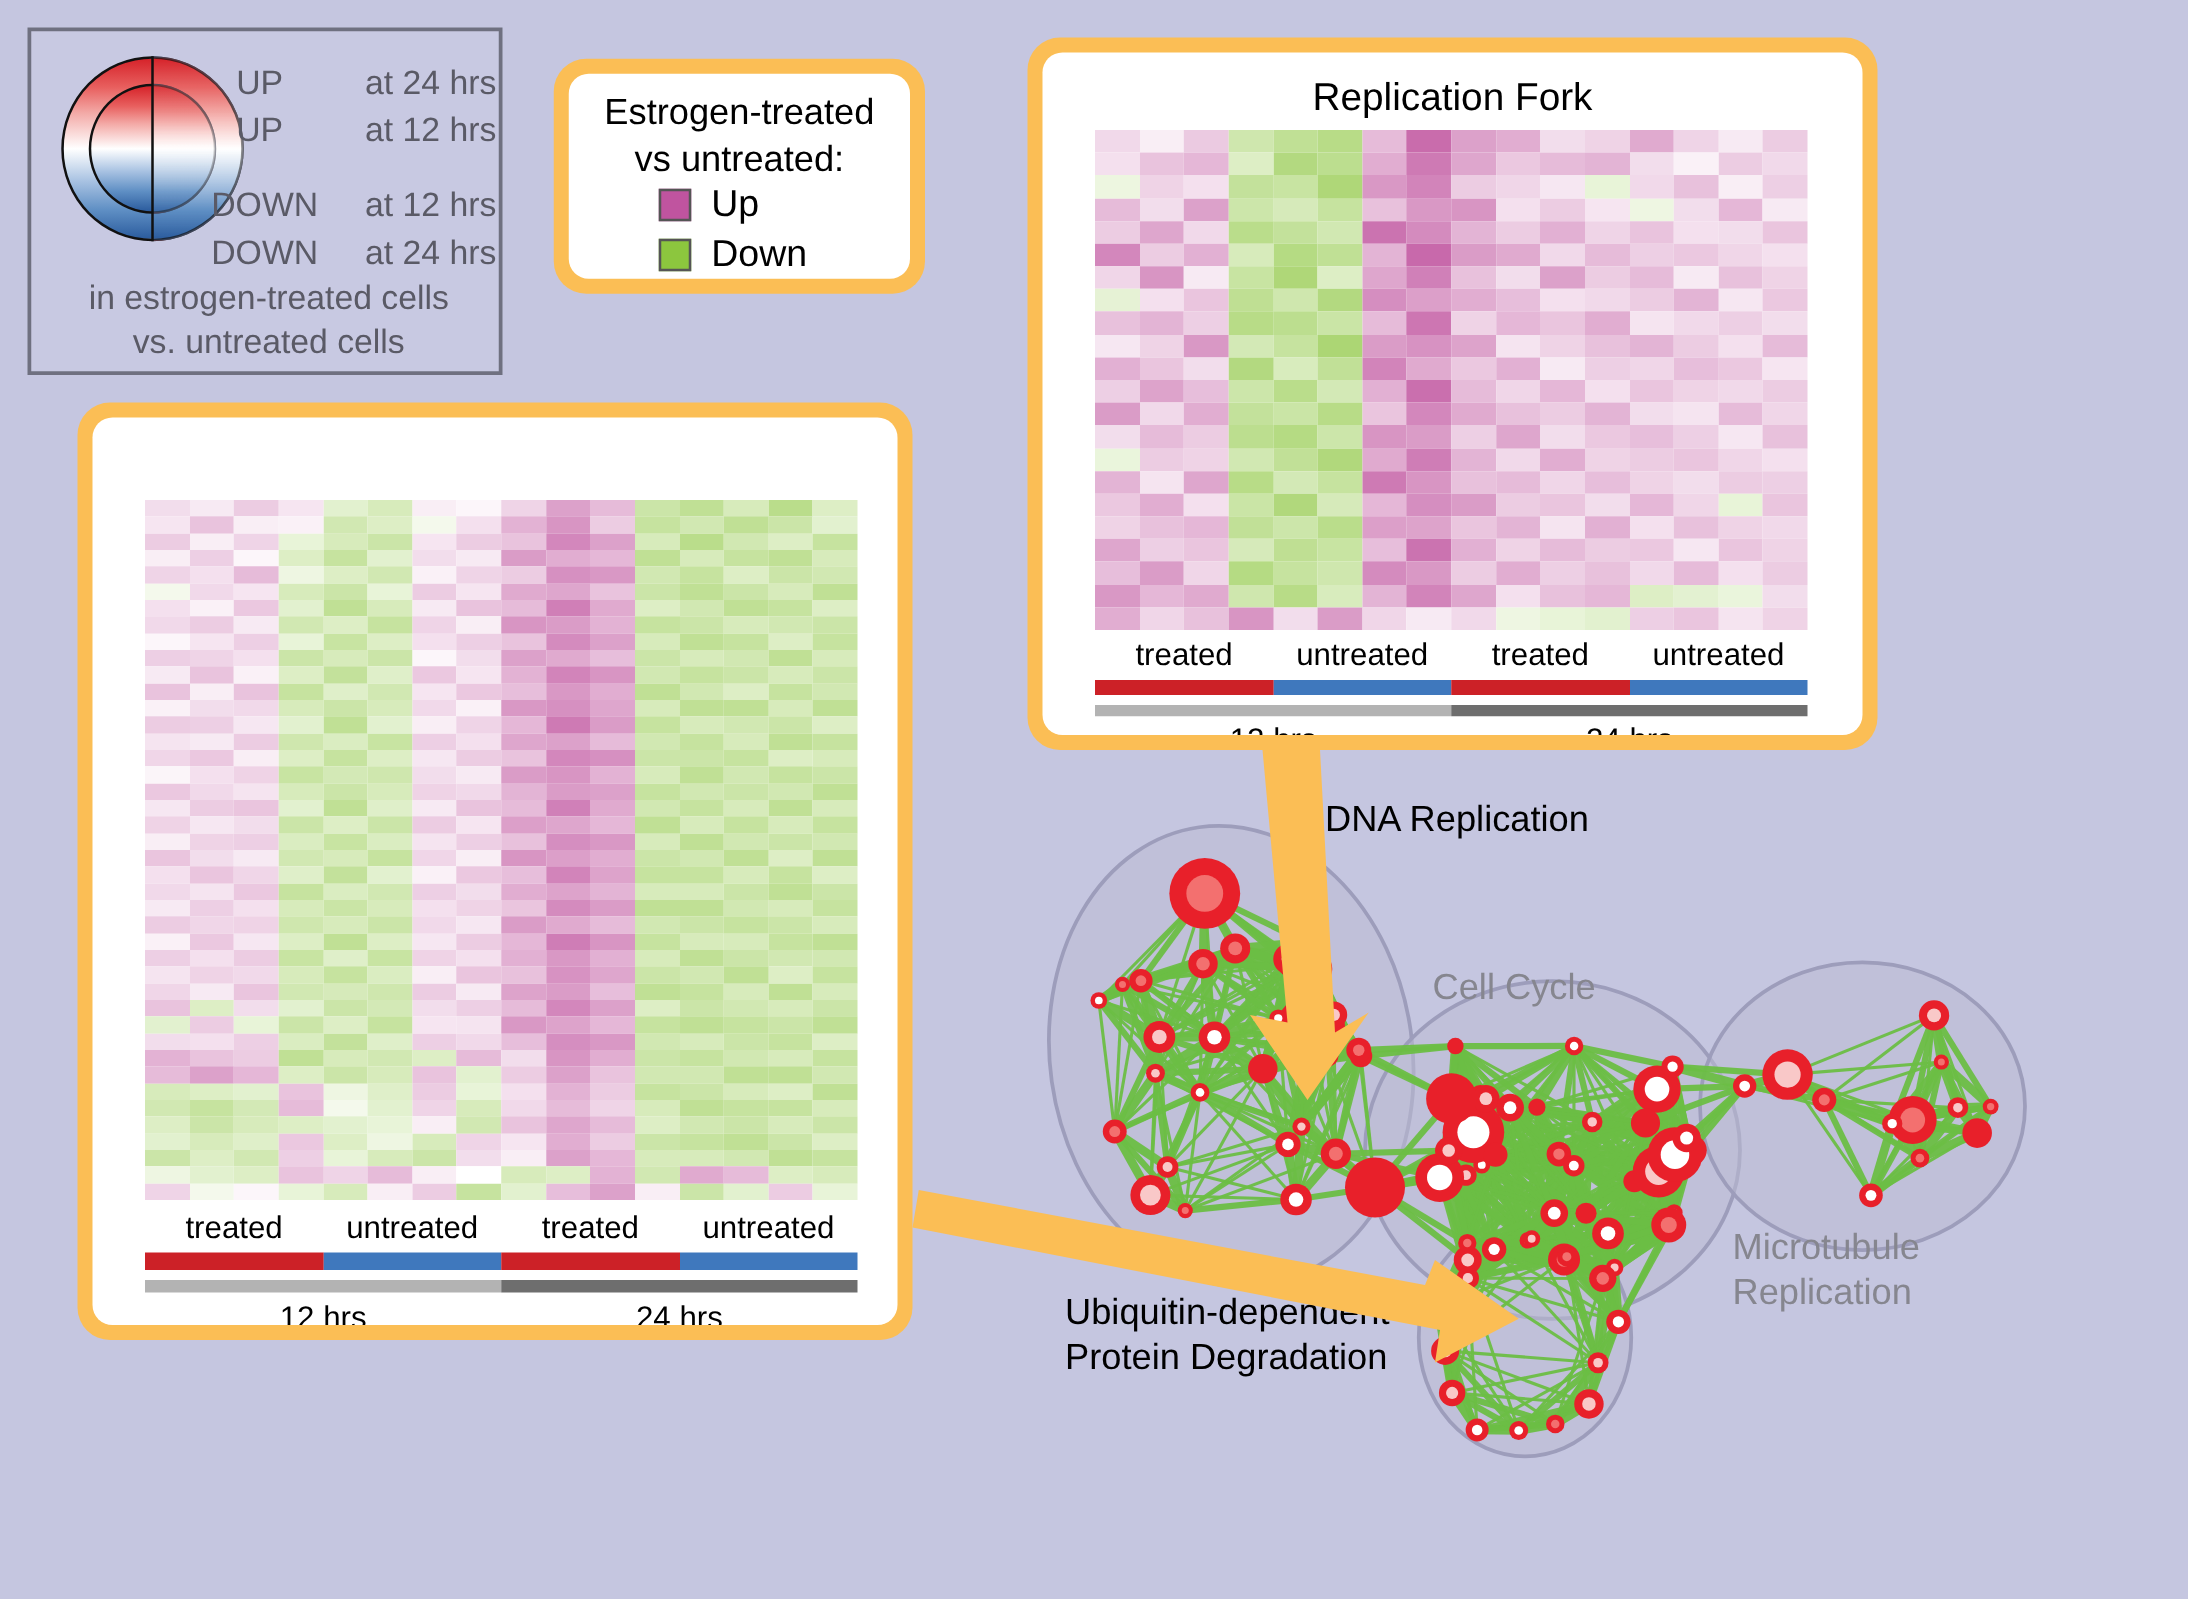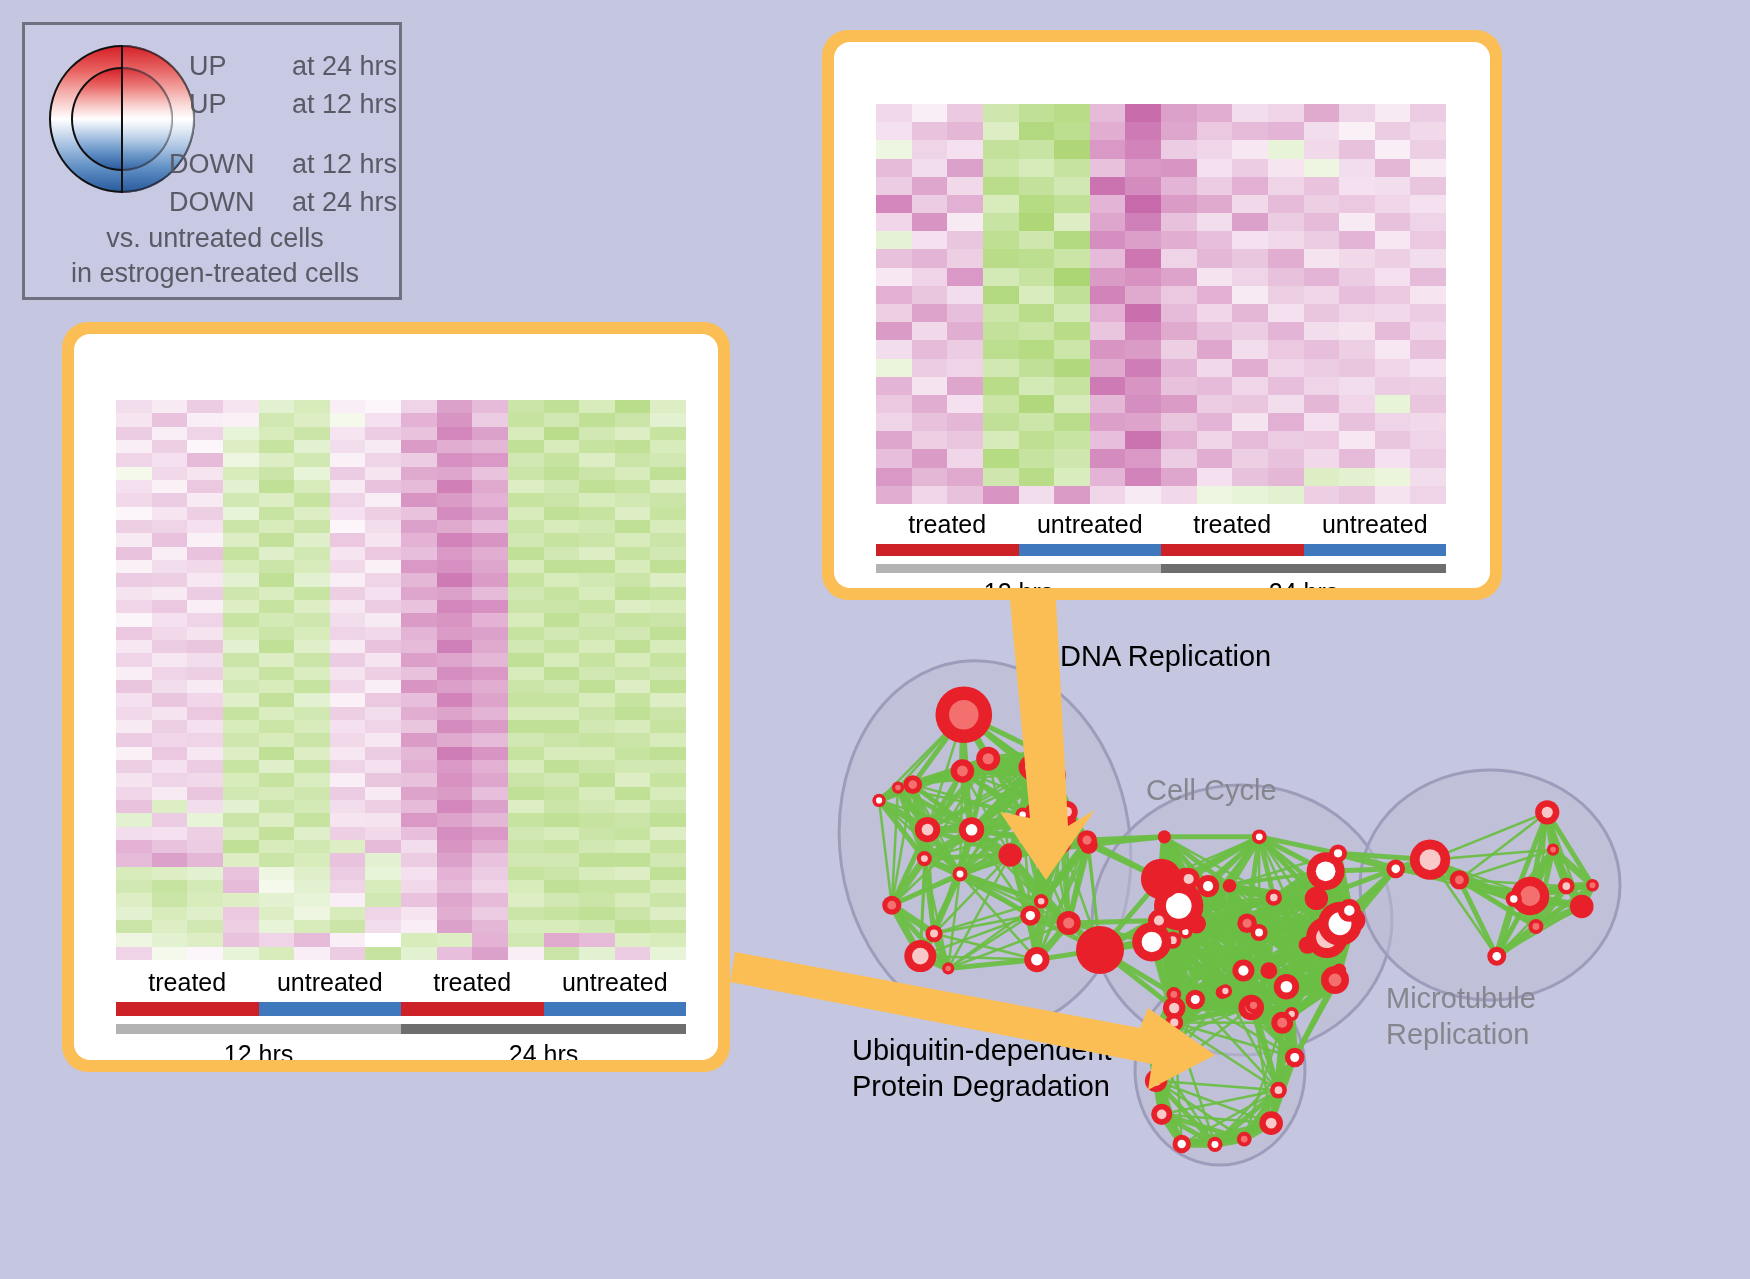--- a/index.html
+++ b/index.html
@@ -117,28 +117,45 @@
     </div>
     <div class="lg-row" style="left:144px;top:124px;">
       <span class="lg-key" style="left:0;">DOWN</span>
       <span class="lg-val" style="left:123px;">at 12 hrs</span>
     </div>
     <div class="lg-row" style="left:144px;top:162px;">
       <span class="lg-key" style="left:0;">DOWN</span>
       <span class="lg-val" style="left:123px;">at 24 hrs</span>
     </div>
     <div class="legend-foot">
+      <div>in estrogen-treated cells</div>
       <div>vs. untreated cells</div>
-      <div>in estrogen-treated cells</div>
     </div>
   </div>
 
+  <div class="opanel" id="legend-panel">
+    <div class="inner">
+      <div class="lp-title">
+        <div>Estrogen-treated</div>
+        <div>vs untreated:</div>
+      </div>
+      <div class="lp-item" style="left:72px;top:88px;">
+        <span class="sw" id="sw-up" style="background: rgb(192, 84, 159);"></span>
+        <span>Up</span>
+      </div>
+      <div class="lp-item" style="left:72px;top:128px;">
+        <span class="sw" id="sw-down" style="background: rgb(140, 198, 62);"></span>
+        <span>Down</span>
+      </div>
+    </div>
+  </div>
 
   <div class="opanel" id="rf-panel">
     <div class="inner">
+      <div class="hm-title" style="top:18px;">Replication Fork</div>
       <div class="hm-grid" id="rf-grid" style="left: 42px; top: 62px; width: 570px; height: 400px; grid-template-columns: repeat(16, 1fr); grid-template-rows: repeat(22, 1fr);">
           <div style="background: rgb(241, 217, 234);"></div>
           <div style="background: rgb(249, 238, 245);"></div>
           <div style="background: rgb(235, 202, 225);"></div>
           <div style="background: rgb(207, 231, 174);"></div>
           <div style="background: rgb(192, 224, 149);"></div>
           <div style="background: rgb(184, 220, 135);"></div>
           <div style="background: rgb(230, 187, 217);"></div>
           <div style="background: rgb(201, 108, 172);"></div>
           <div style="background: rgb(220, 161, 202);"></div>

